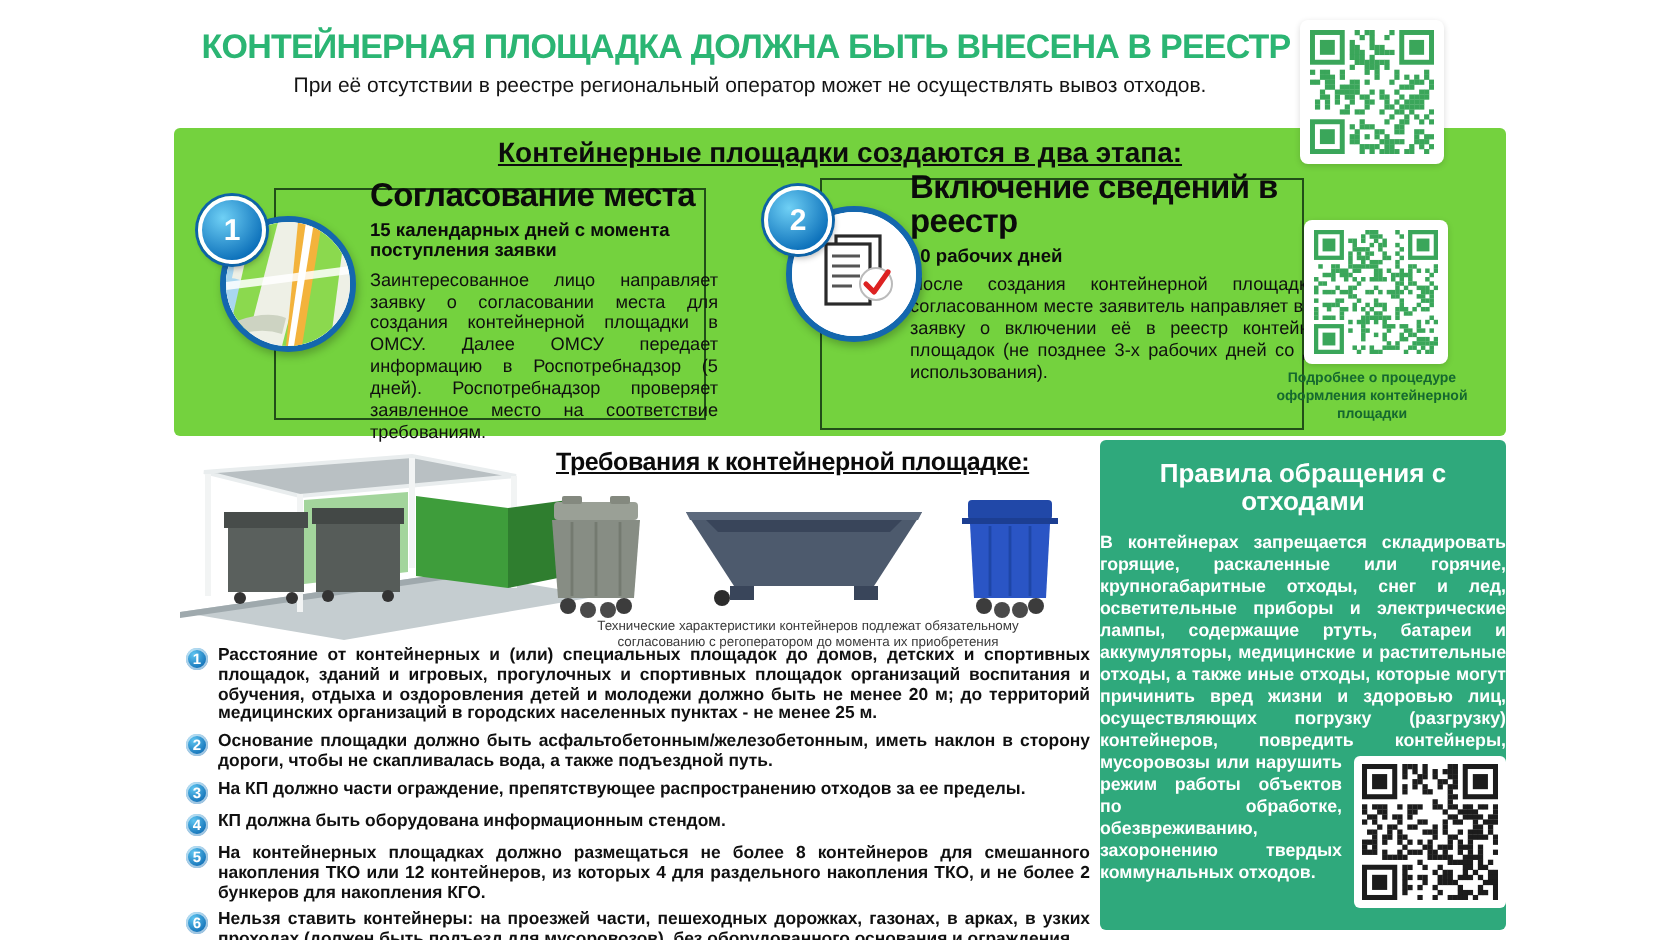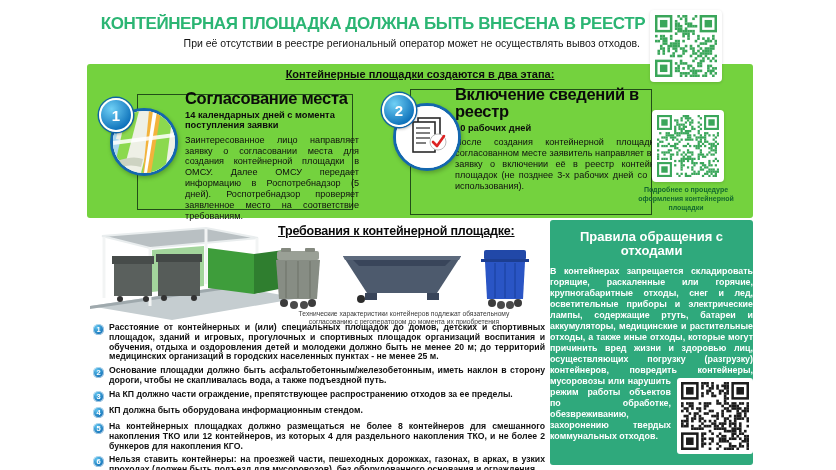--- a/index.html
+++ b/index.html
@@ -3,25 +3,25 @@
 <meta charset="utf-8">
 <style>
   html,body{margin:0;padding:0;background:#fff;}
   .stage{position:relative;width:776px;height:470px;background:#fff;overflow:hidden;
          font-family:"Liberation Sans",sans-serif;color:#111;}
   .abs{position:absolute;}
 
   
   .main-title{left:90px;top:14px;width:566px;text-align:center;font-size:17px;font-weight:bold;
               letter-spacing:-0.4px;color:#2bb573;}
-  .main-sub{left:110px;top:37px;width:530px;text-align:right;font-size:10.5px;color:#141414;}
+  .main-sub{left:110px;top:37px;width:530px;text-align:center;font-size:10.5px;color:#141414;}
 
   
   .banner{left:87px;top:64px;width:666px;height:154px;background:#74d23e;border-radius:3px;}
-  .banner-heading{left:0;top:4px;width:666px;text-align:center;font-size:11px;font-weight:bold;
+  .banner-heading{left:0;top:4px;width:666px;text-align:center;font-size:14px;font-weight:bold;
                   text-decoration:underline;color:#0c0c0c;}
   .bracket{border:1.5px solid rgba(20,55,18,.85);background:transparent;}
   .b1{left:50px;top:30px;width:214px;height:114px;}
   .b2{left:323px;top:25px;width:240px;height:124px;}
 
   .badge{width:30px;height:30px;border-radius:50%;color:#fff;font-weight:bold;font-size:15px;
          display:flex;align-items:center;justify-content:center;
          background:radial-gradient(circle at 35% 30%, #6fd0f5, #0e72bb 75%);
          border:2px solid #fff;box-shadow:0 0 0 1.5px #0d63a8, 1px 2px 3px rgba(0,0,0,.3);z-index:4;}
   .icon-circle{width:62px;height:62px;border-radius:50%;background:#fff;border:3px solid #1467ae;
@@ -294,21 +294,21 @@
         <path d="M10 62 L26 0 L14 0 L0 62 Z" fill="#8bd94e"></path>
         <path d="M28 62 L44 0 L60 0 L52 62 Z" fill="#8bd94e"></path>
         <path d="M36 0 L48 0 L38 62 L30 62 Z" fill="#f3b33c"></path>
         <path d="M40 0 L44 0 L34 62 L31 62 Z" fill="#fff"></path>
         <path d="M0 30 L62 22 L62 26 L0 34 Z" fill="#fff" opacity=".85"></path>
         <path d="M4 50 Q20 44 30 48 L28 56 Q16 52 2 58 Z" fill="#cdd3c2"></path>
       </svg>
     </div>
     <div class="abs t1">
       <div class="step-title">Согласование места</div>
-      <div class="step-term">14 календарных дней с момента поступления заявки</div>
+      <div class="step-term">15 календарных дней с момента поступления заявки</div>
       <div class="step-body">Заинтересованное лицо направляет заявку о согласовании места для создания контейнерной площадки в ОМСУ. Далее ОМСУ передает информацию в Роспотребнадзор (5 дней). Роспотребнадзор проверяет заявленное место на соответствие требованиям.</div>
     </div>
 
     <div class="abs bracket b2"></div>
     <div class="abs badge" style="left:295px;top:29px;">2</div>
     <div class="abs icon-circle" style="left:306px;top:39px;">
       <svg viewBox="0 0 62 62" width="62" height="62">
         <rect width="62" height="62" fill="#fff"></rect>
         <g stroke="#2a2a2a" stroke-width="1.6" fill="#fff">
           <rect x="22" y="12" width="22" height="30"></rect>

